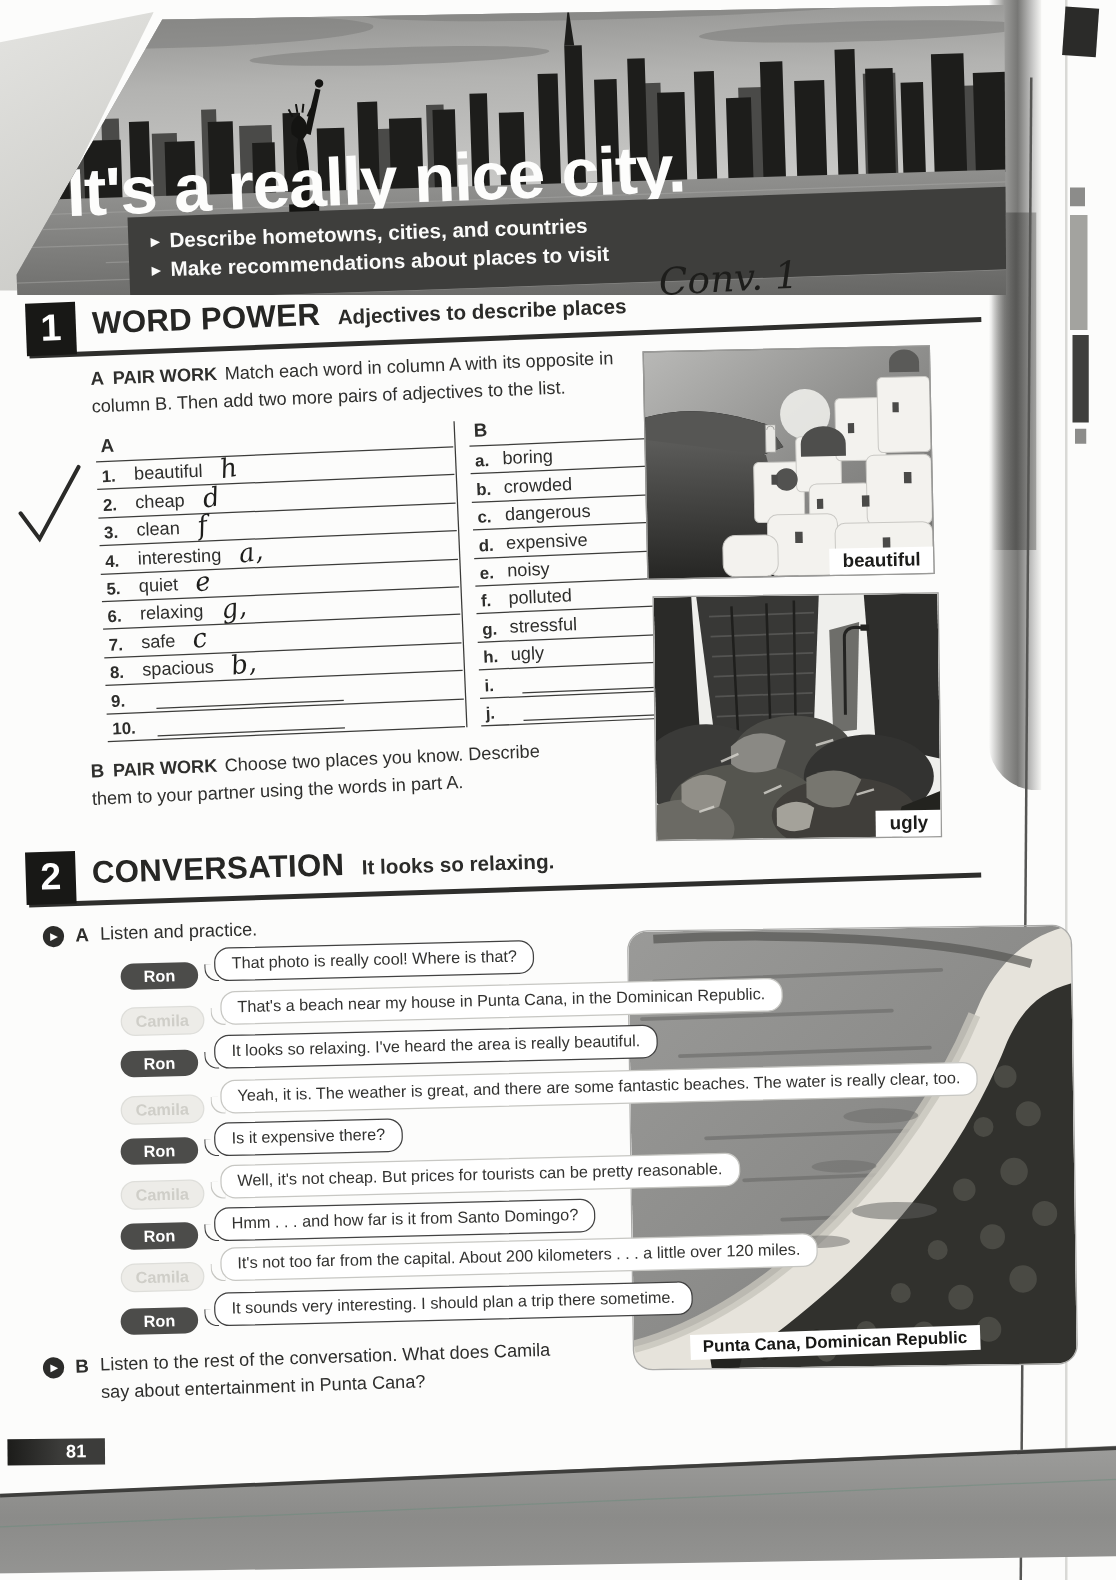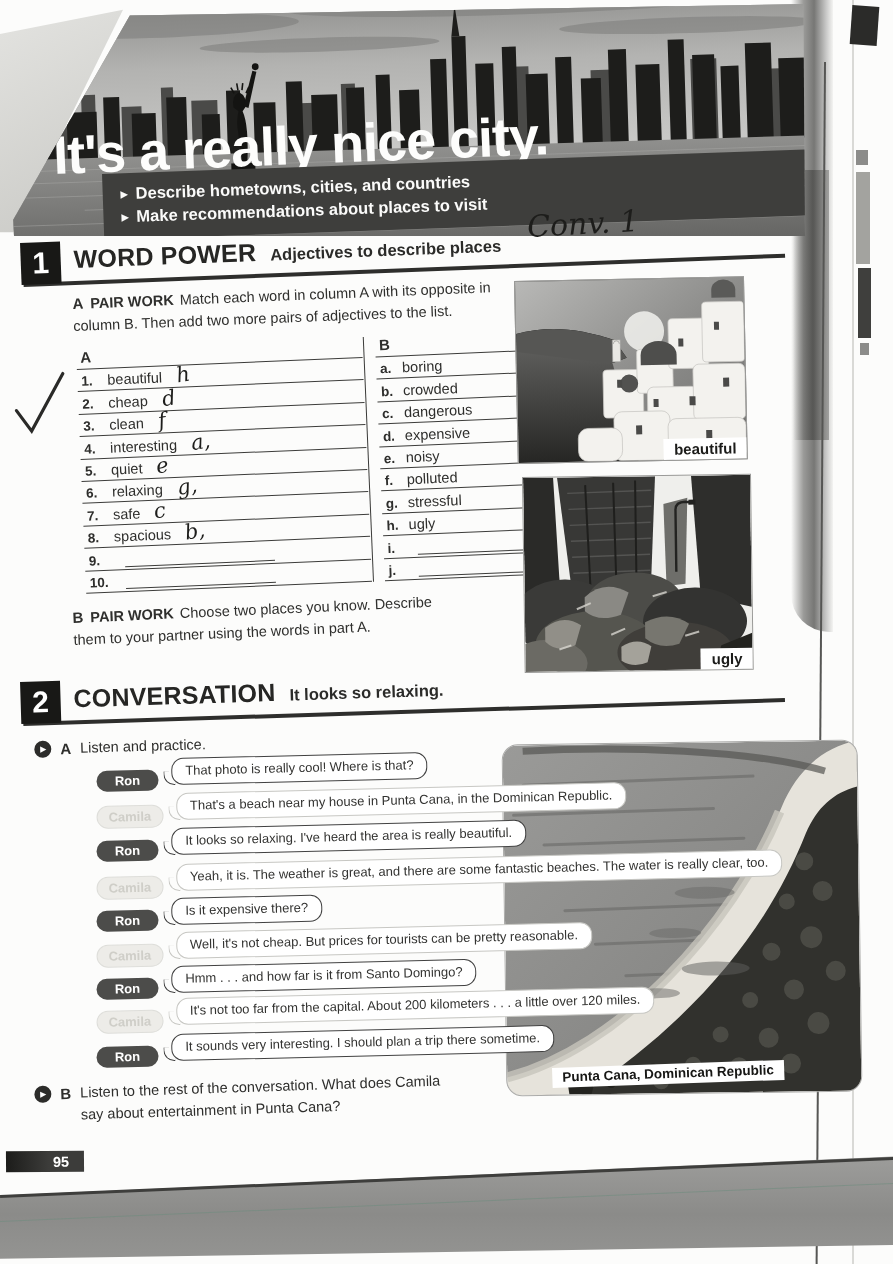--- a/index.html
+++ b/index.html
@@ -539,15 +539,15 @@
     <span class="badge ron">Ron</span>
     <div class="bubble ron"><span>It sounds very interesting. I should plan a trip there sometime.</span></div>
   </div>
 
   <div class="abs listen" style="left:34px;top:1084px;transform:rotate(-1.9deg);">
     <span class="play"></span>
     <span class="llabel">B</span>
     <span style="display:inline-block;width:368px;">Listen to the rest of the conversation. What does Camila say about entertainment in Punta Cana?</span>
   </div>
 
-  <div class="abs pagenum">95</div>
+  <div class="abs pagenum">81</div>
 
 </div>
 
 </body></html>

